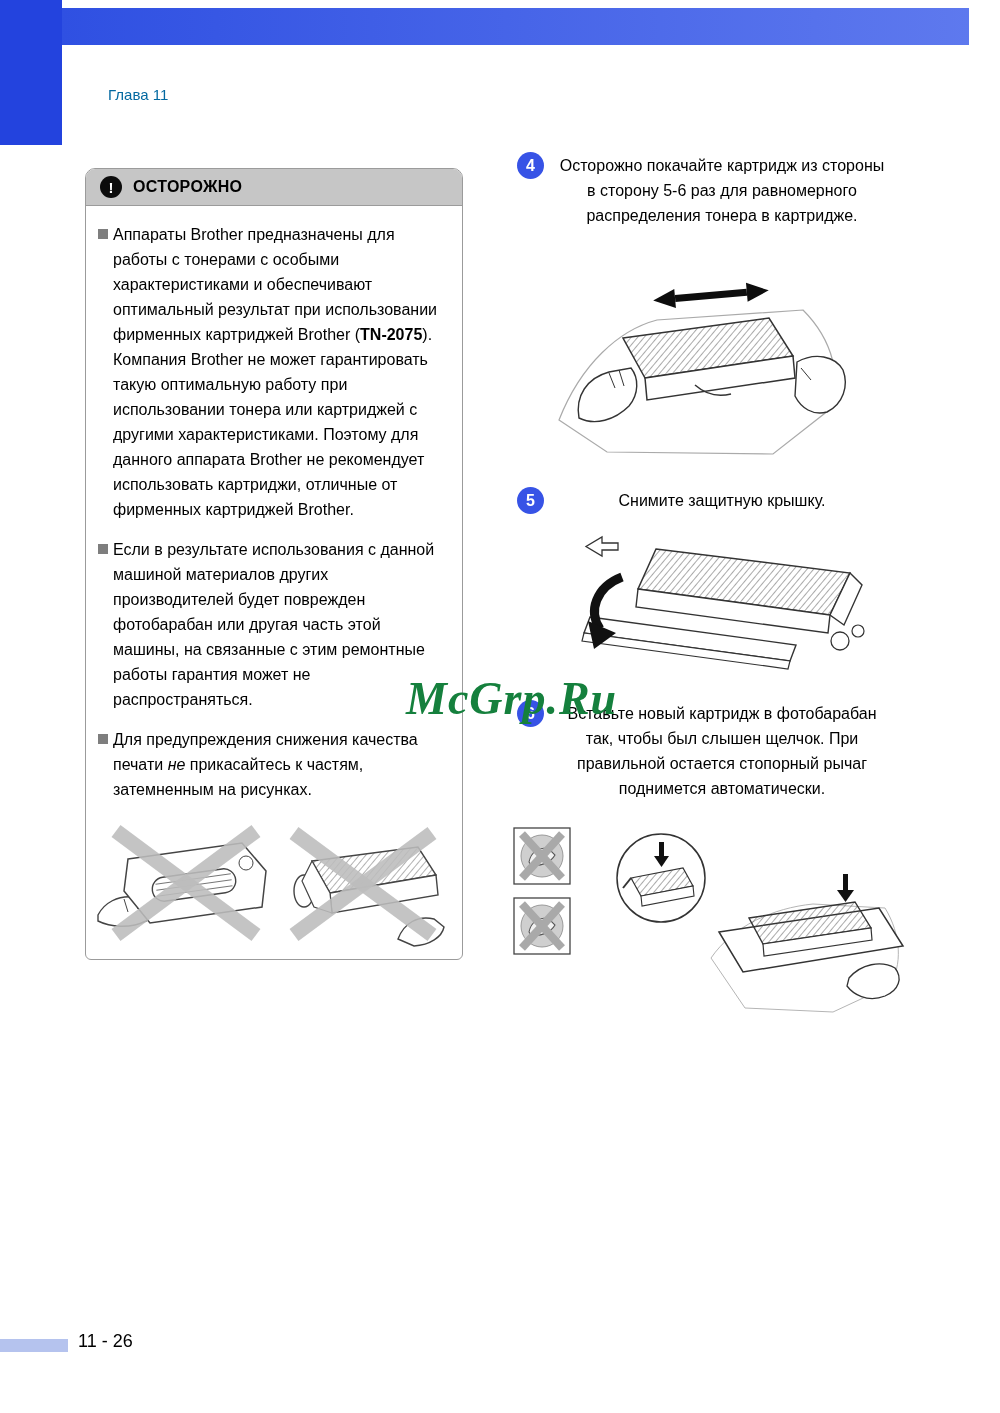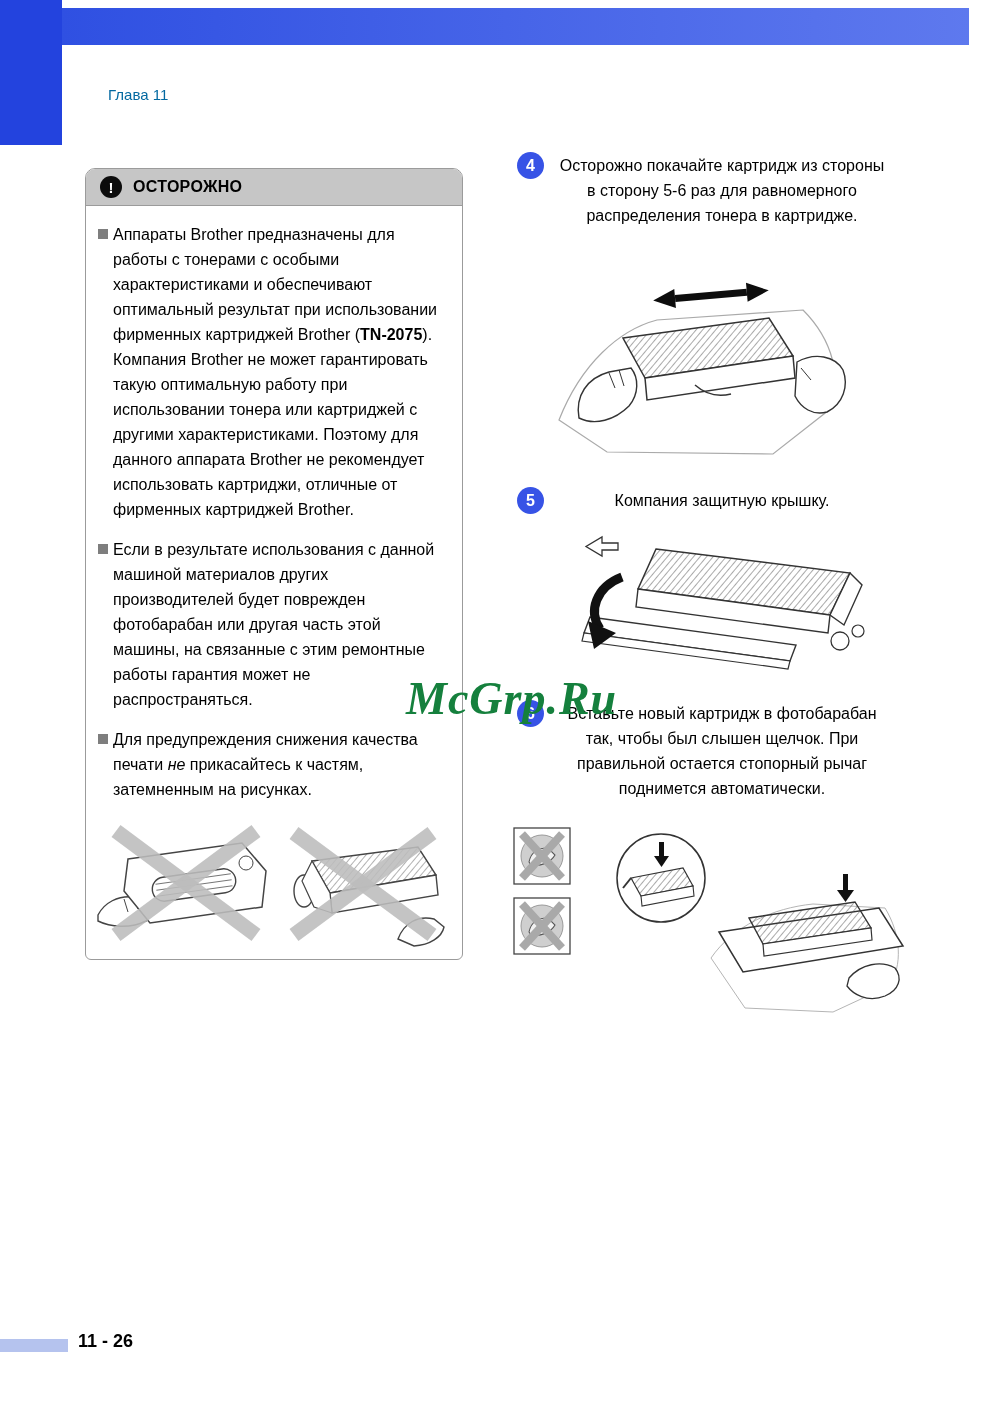--- a/index.html
+++ b/index.html
@@ -43,21 +43,21 @@
   #illusA { left:545px; top:268px; }
   #illusB { left:558px; top:523px; }
   #illusC { left:513px; top:826px; }
 
   .watermark { position:absolute; left:406px; top:672px; z-index:40;
                font-family:"Liberation Serif", serif; font-style:italic; font-weight:bold;
                font-size:46px; color:#15803d; letter-spacing:1px; }
 
   
   .footer-bar { position:absolute; left:0; top:1339px; width:68px; height:13px; background:#b5c3ee; }
-  .page-number { position:absolute; left:78px; top:1331px; font-size:18px; font-weight:bold; }
+  .page-number { position:absolute; left:78px; top:1331px; font-size:18px; font-weight:normal; }
 </style>
 </head>
 <body>
 
 <div class="page">
 
   <div class="corner-block"></div>
   <div class="top-bar"></div>
   <div class="chapter">Глава 11</div>
 
@@ -140,21 +140,21 @@
     <path d="M150 117 q16 14 36 9" fill="none" stroke="#333" stroke-width="1.5"></path>
     <path d="M34 150 C30 128 42 110 64 104 L86 100 C94 110 94 126 84 138 C70 152 50 158 34 150 Z" fill="#fff" stroke="#333" stroke-width="1.4"></path>
     <line x1="64" y1="105" x2="70" y2="120" stroke="#333" stroke-width="1"></line>
     <line x1="74" y1="102" x2="79" y2="118" stroke="#333" stroke-width="1"></line>
     <path d="M252 94 C270 84 290 88 298 102 C304 118 298 136 282 144 C268 148 256 140 250 128 Z" fill="#fff" stroke="#333" stroke-width="1.4"></path>
     <line x1="256" y1="100" x2="266" y2="112" stroke="#333" stroke-width="1"></line>
   </svg>
 
   <div class="step" id="step5">
     <span class="step-circle">5</span>
-    <div class="step-text">Компания защитную крышку.</div>
+    <div class="step-text">Снимите защитную крышку.</div>
   </div>
 
   <svg class="illus" id="illusB" width="322" height="172" viewBox="0 0 322 172">
     <defs>
       <pattern id="hB" width="5" height="5" patternUnits="userSpaceOnUse" patternTransform="rotate(40)">
         <line x1="0" y1="0" x2="0" y2="5" stroke="#555" stroke-width="1"></line>
       </pattern>
     </defs>
     <polygon points="60,20 60,27 44,27 44,33 28,23.5 44,14 44,20" fill="#fff" stroke="#333" stroke-width="1.3"></polygon>
     <polygon points="98,26 292,50 272,92 80,66" fill="url(#hB)" stroke="#333" stroke-width="1.5"></polygon>

